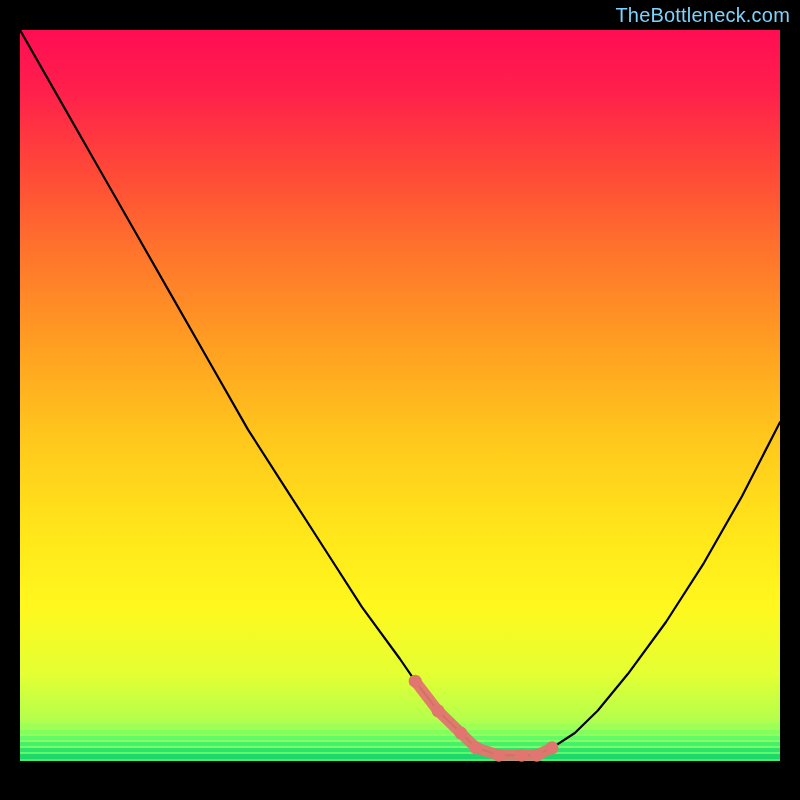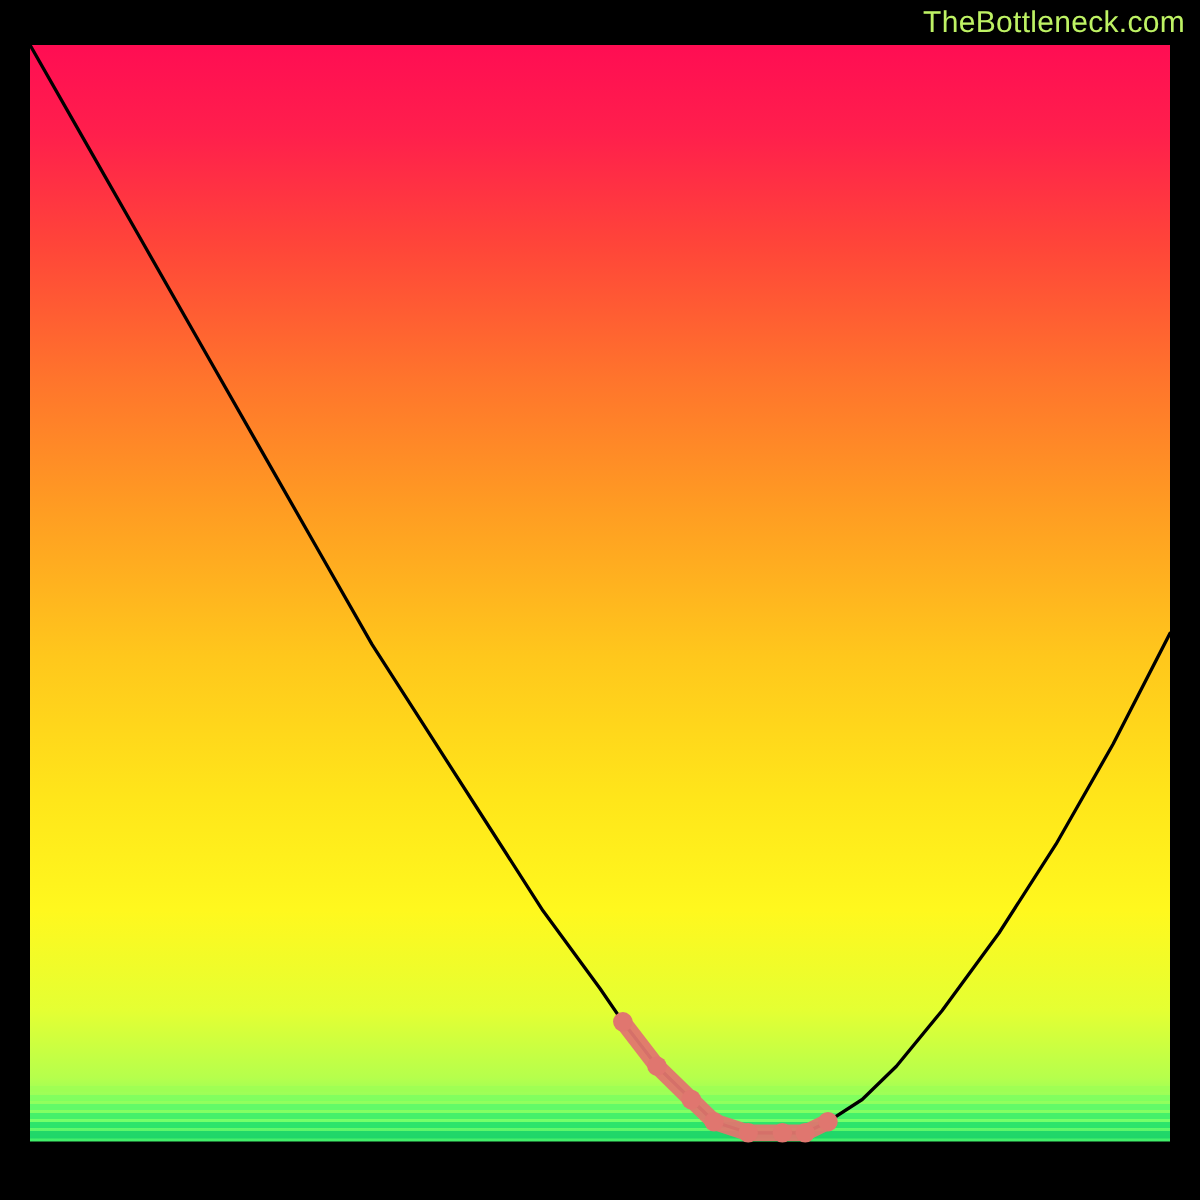--- a/index.html
+++ b/index.html
@@ -14,21 +14,21 @@
   .stage {
     position: relative;
     width: 800px;
     height: 800px;
     background: #000;
   }
   .watermark {
     position: absolute;
     top: 4px;
     right: 10px;
-    color: #bef264;
+    color: #7dd3fc;
     font-size: 20px;
     font-weight: 500;
     letter-spacing: 0.2px;
     z-index: 40;
   }
   .plot-area {
     position: absolute;
     left: 20px;
     top: 30px;
     width: 760px;

